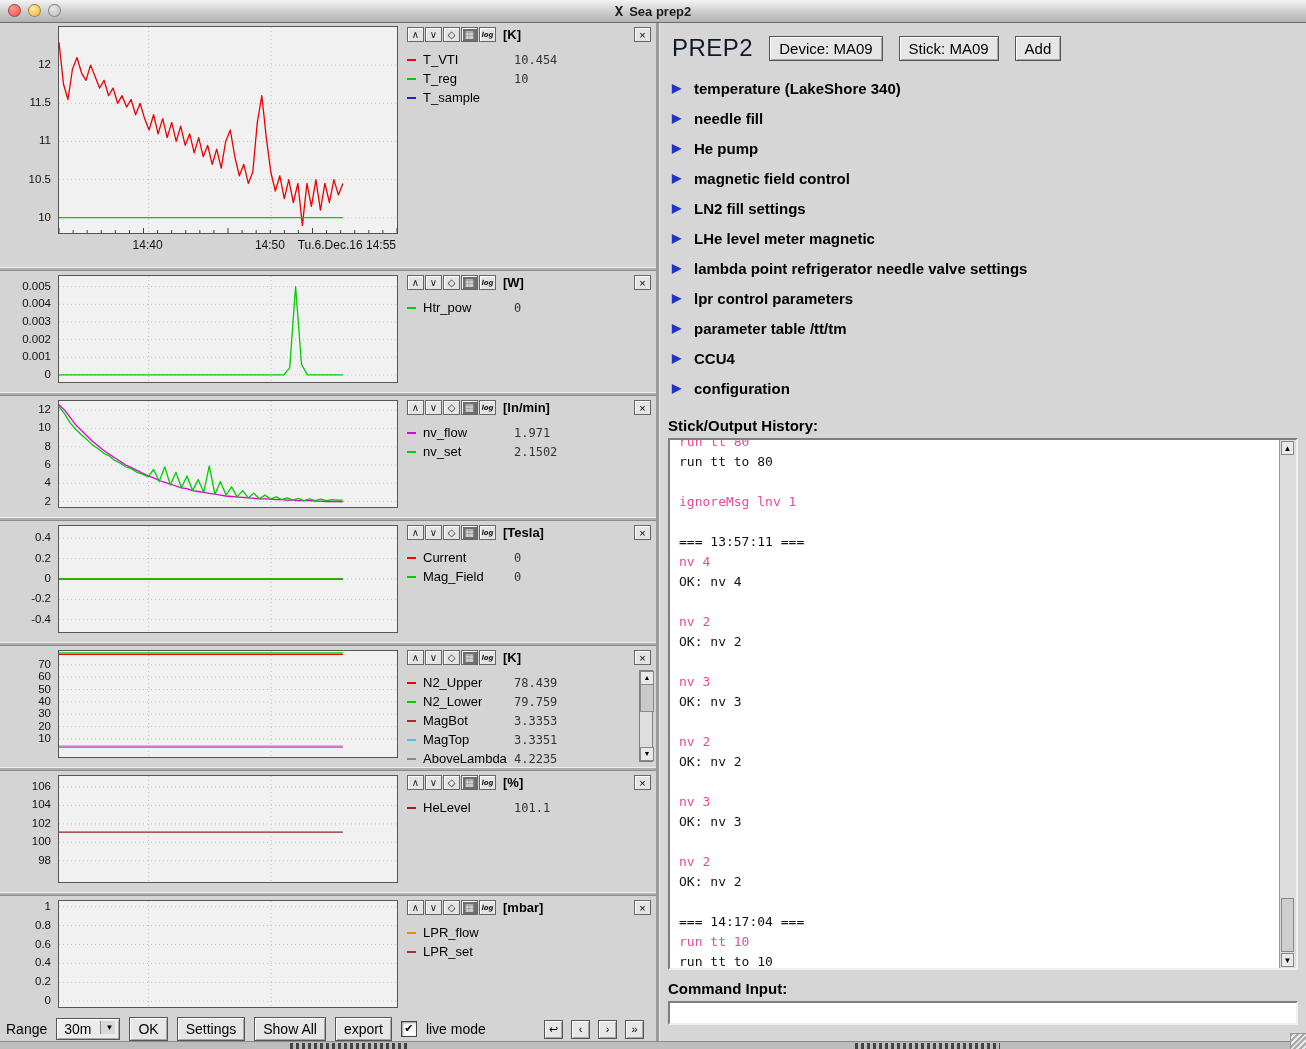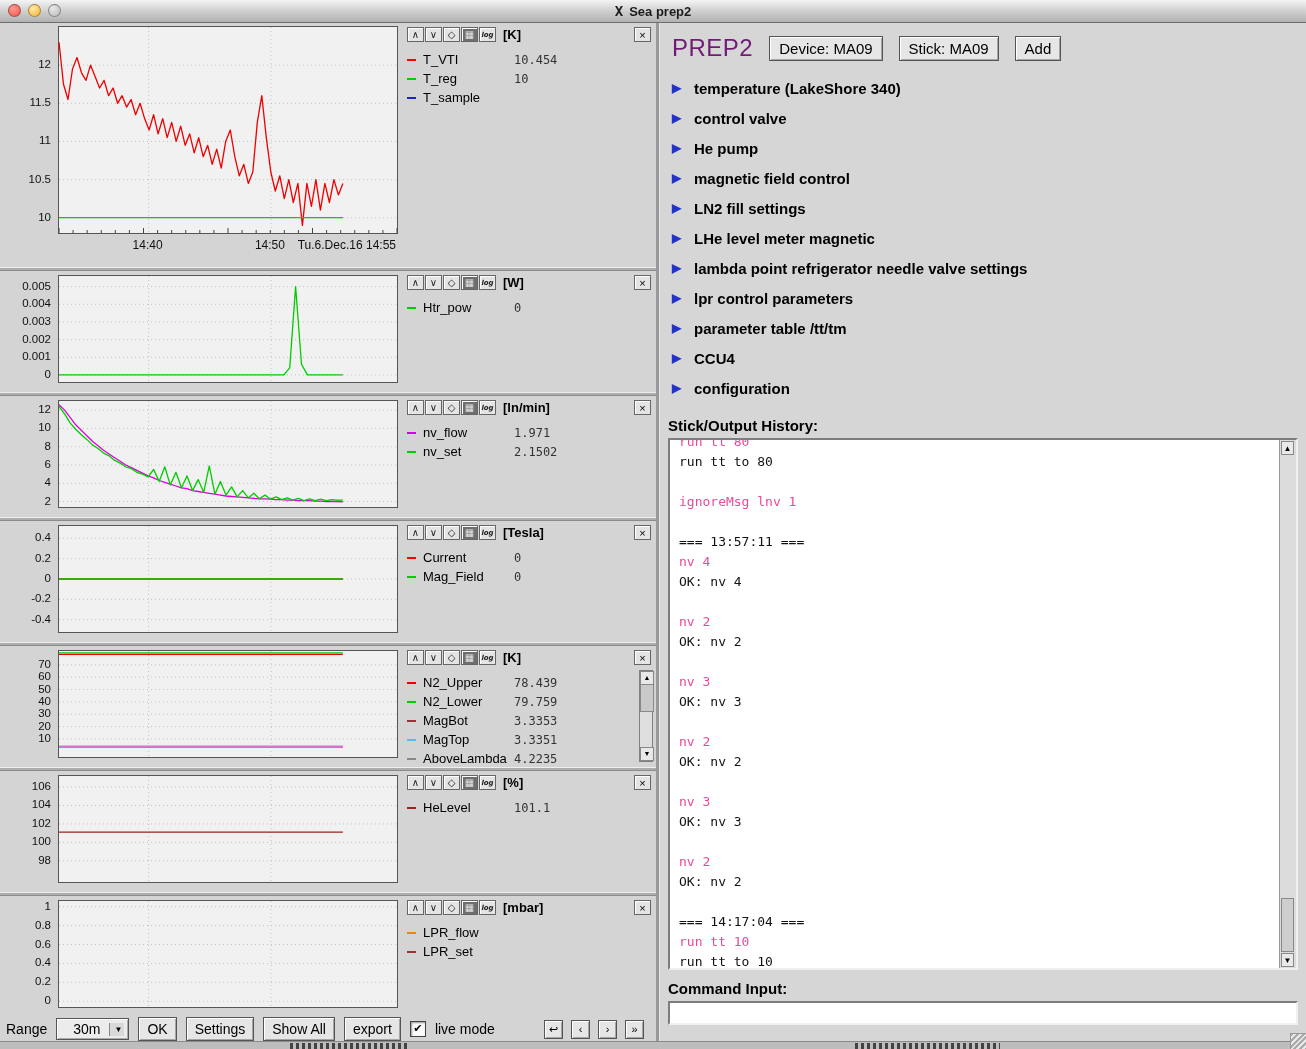--- a/index.html
+++ b/index.html
@@ -40,29 +40,29 @@
   .lrow{display:flex;align-items:center;height:19px;font-size:13px;gap:7px;color:#000;}
   .dash{width:9px;height:2px;flex:0 0 9px;}
   .lname{min-width:84px;}
   .lval{font-family:"DejaVu Sans Mono",monospace;font-size:12px;color:#333;}
   .lscroll{position:absolute;right:3px;top:24px;bottom:5px;width:14px;background:#dedede;border:1px solid #808080;box-sizing:border-box;}
   .lsarr{position:absolute;left:0;width:12px;height:12px;font-size:7px;line-height:12px;text-align:center;background:#e8e8e8;border:1px solid #888;}
   .lsarr.up{top:0;} .lsarr.dn{bottom:0;}
   .lsthumb{position:absolute;left:0;top:13px;width:12px;height:26px;background:#c9c9c9;border:1px solid #888;}
   
   .bbar{height:36px;display:flex;align-items:center;gap:9px;padding:0 6px;box-sizing:border-box;font-size:14px;color:#000;}
-  .rangesel{display:flex;align-items:center;gap:8px;background:#ececec;border:1px solid #555;box-shadow:inset 1px 1px 0 #fff,inset -1px -1px 0 #aaa;padding:2px 4px 2px 16px;}
+  .rangesel{display:flex;align-items:flex-start;gap:8px;background:#ececec;border:1px solid #555;box-shadow:inset 1px 1px 0 #fff,inset -1px -1px 0 #aaa;padding:2px 4px 2px 7px;}
   .selarrow{font-size:8px;border-left:1px solid #888;padding:2px 2px 2px 5px;background:#d9d9d9;}
   .bbtn,.navbtn{appearance:none;font-family:"Liberation Sans",sans-serif;font-size:14px;background:#e6e6e6;border:1px solid #555;box-shadow:inset 1px 1px 0 #fff,inset -1px -1px 0 #a5a5a5;padding:3px 8px;color:#000;}
   .navs{margin-left:auto;display:flex;gap:8px;margin-right:6px;}
   .navbtn{width:19px;height:19px;padding:0;font-size:11px;line-height:16px;text-align:center;}
   .cbox{width:14px;height:14px;background:#fbfbfb;border:1px solid #444;box-shadow:inset 1px 1px 2px #999;font-size:11px;line-height:13px;text-align:center;display:inline-block;}
   
   .rheader{display:flex;align-items:center;gap:16px;padding:8px 10px 4px 12px;height:34px;}
-  .prep2{font-size:24px;color:#701a75;letter-spacing:.5px;}
+  .prep2{font-size:24px;color:#0f172a;letter-spacing:.5px;}
   .rbtn{appearance:none;font-family:"Liberation Sans",sans-serif;font-size:15px;background:#e6e6e6;border:1px solid #555;box-shadow:inset 1px 1px 0 #fff,inset -1px -1px 0 #a5a5a5;padding:3px 9px;color:#000000;}
   .tree{padding-top:4px;}
   .titem{display:flex;align-items:center;gap:10px;height:30px;padding-left:12px;font-weight:bold;font-size:15px;color:#000;}
   .tri{color:#2233cc;font-size:12px;width:12px;}
   .iolabel{font-weight:bold;font-size:15px;margin:14px 0 4px 8px;color:#000;}
   .console{position:relative;margin:4px 8px 0 8px;height:528px;background:#fff;border:2px solid;border-color:#7d7d7d #f0f0f0 #f0f0f0 #7d7d7d;overflow:hidden;}
   .clines{margin-top:-8px;padding-left:9px;font-family:"DejaVu Sans Mono",monospace;font-size:13px;line-height:20px;white-space:pre;color:#111;}
   .cline{height:20px;}
   .cline.cmd{color:#ec4899;}
   .cscroll{position:absolute;right:0;top:0;bottom:0;width:16px;background:#dcdcdc;border-left:1px solid #999;}
@@ -512,21 +512,21 @@
         <button class="rbtn">Add</button>
       </div>
 
       <div class="tree" id="tree">
           <div class="titem">
             <span class="tri">▶</span>
             <span>temperature (LakeShore 340)</span>
           </div>
           <div class="titem">
             <span class="tri">▶</span>
-            <span>control valve</span>
+            <span>needle fill</span>
           </div>
           <div class="titem">
             <span class="tri">▶</span>
             <span>He pump</span>
           </div>
           <div class="titem">
             <span class="tri">▶</span>
             <span>magnetic field control</span>
           </div>
           <div class="titem">

